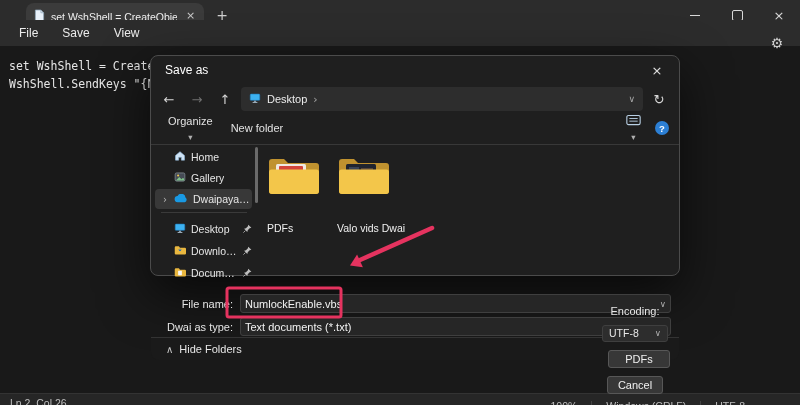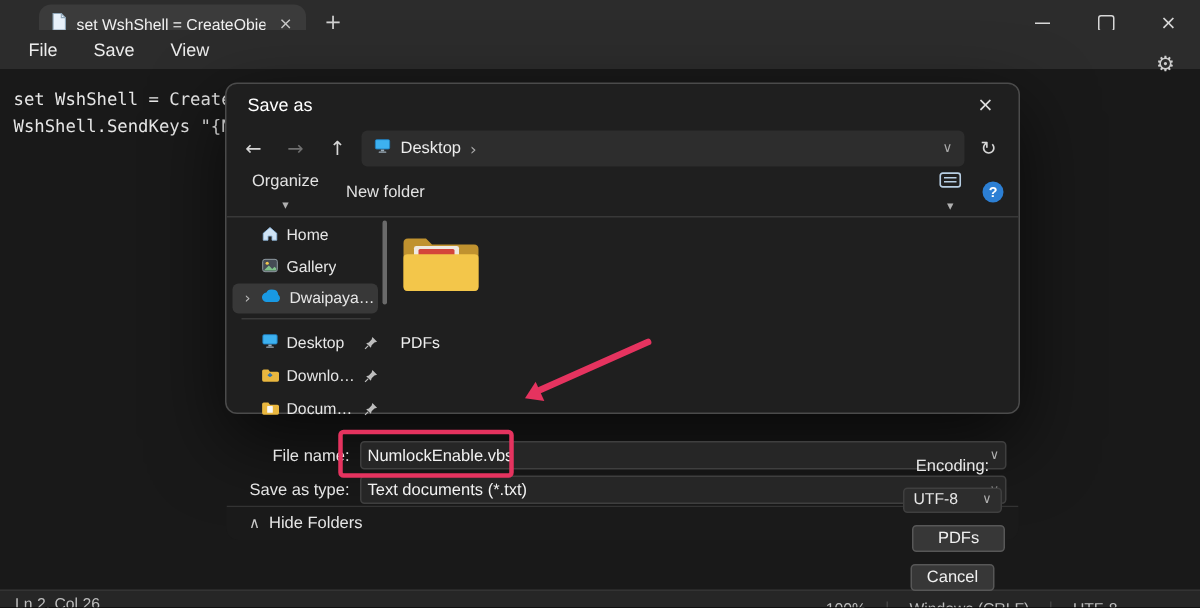--- a/index.html
+++ b/index.html
@@ -294,33 +294,45 @@
           <span>
             <svg width="54" height="42" viewBox="0 0 54 42">
               <path d="M2 7 q0-3 3-3 h12 l4 4 h28 q3 0 3 3 v25 q0 3-3 3 H5 q-3 0-3-3 Z" fill="#c0922f"></path>
               <rect x="9" y="9" width="30" height="22" rx="1.5" fill="#efe9e0"></rect>
               <rect x="12" y="11" width="24" height="16" rx="1" fill="#d4453a"></rect>
               <path d="M2 17 q0-2.5 2.5-2.5 h45 q2.5 0 2.5 2.5 v19 q0 3-3 3 H5 q-3 0-3-3 Z" fill="#f3c64a"></path>
             </svg>
           </span>
           <span class="tile-label">PDFs</span>
         </div>
+        <div class="tile" style="left:78px;">
+          <span>
+            <svg width="54" height="42" viewBox="0 0 54 42">
+              <path d="M2 7 q0-3 3-3 h12 l4 4 h28 q3 0 3 3 v25 q0 3-3 3 H5 q-3 0-3-3 Z" fill="#c0922f"></path>
+              <rect x="9" y="9" width="30" height="22" rx="1.5" fill="#20242e"></rect>
+              <rect x="12" y="12" width="10" height="7" fill="#3a4456"></rect>
+              <rect x="24" y="13" width="12" height="5" fill="#57463a"></rect>
+              <path d="M2 17 q0-2.5 2.5-2.5 h45 q2.5 0 2.5 2.5 v19 q0 3-3 3 H5 q-3 0-3-3 Z" fill="#f3c64a"></path>
+            </svg>
+          </span>
+          <span class="tile-label">Valo vids Dwai</span>
+        </div>
       </div>
     </div>
 
     <div class="dlg-row" style="top:238px;">
       <span class="row-label">File name:</span>
       <div class="combo">
         <span>NumlockEnable.vbs</span>
         <span class="caret g">∨</span>
       </div>
     </div>
 
     <div class="dlg-row" style="top:261px;">
-      <span class="row-label">Save as type:</span>
+      <span class="row-label">Dwai as type:</span>
       <div class="combo">
         <span>Text documents (*.txt)</span>
         <span class="caret g">∨</span>
       </div>
     </div>
 
     <div class="dlg-footer">
       <div class="hide-folders">
         <span class="g" style="font-size:10px;color:#c9c9c9;">∧</span>
         <span>Hide Folders</span>

